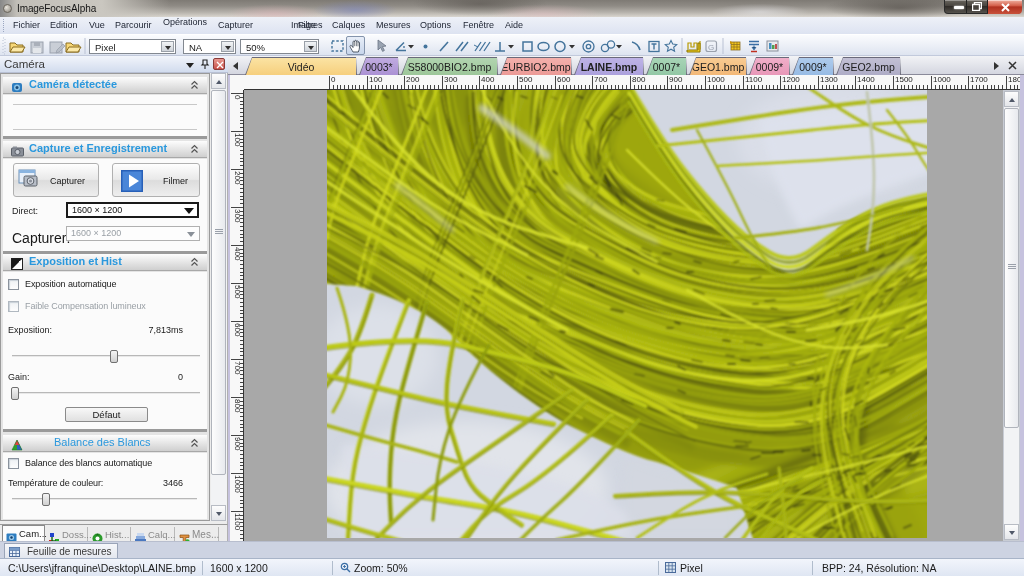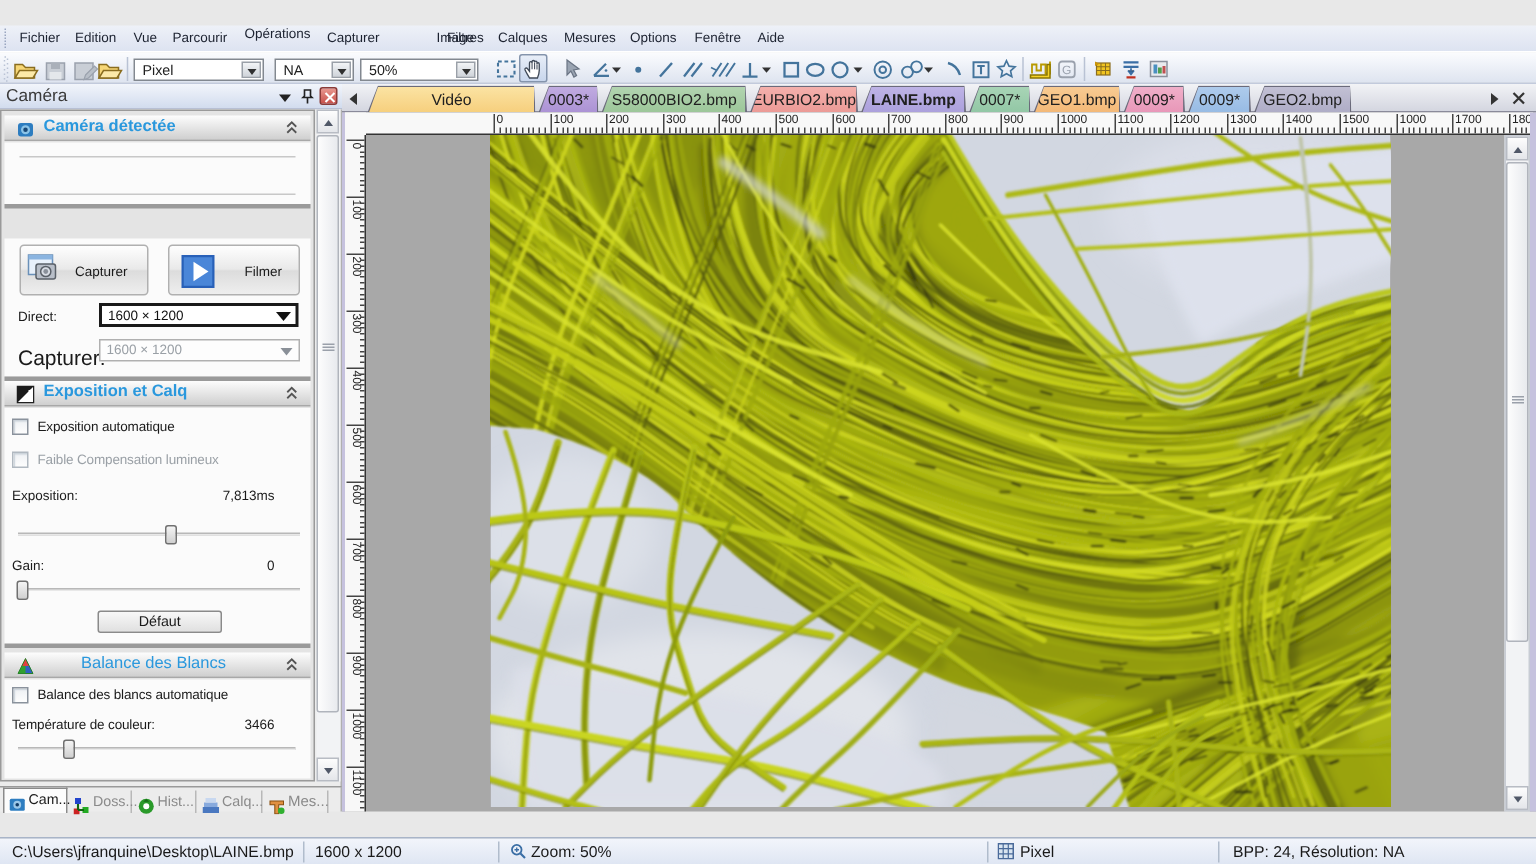--- a/index.html
+++ b/index.html
@@ -1,20 +1,48 @@
 <!DOCTYPE html>
 <html><head><meta charset="utf-8">
 <style>
  html,body { margin:0; padding:0; }
  * { box-sizing:border-box; }
  body { font-family:"Liberation Sans",sans-serif; width:1024px; height:576px; overflow:hidden; }
 </style></head>
 <body>
 <div style="position:relative;width:1024px;height:576px;background:#e8e8e8;">
 
+<div style="position:absolute;left:0;top:0;width:1024px;height:17px;
+ background:
+  radial-gradient(60px 14px at 355px 10px, rgba(120,130,190,0.55), rgba(120,130,190,0) 70%),
+  radial-gradient(70px 14px at 275px 14px, rgba(225,180,185,0.5), rgba(225,180,185,0) 70%),
+  radial-gradient(80px 14px at 545px 14px, rgba(230,190,195,0.45), rgba(230,190,195,0) 70%),
+  radial-gradient(70px 12px at 760px 12px, rgba(240,240,245,0.5), rgba(240,240,245,0) 70%),
+  radial-gradient(100px 16px at 900px 8px, rgba(60,55,50,0.5), rgba(60,55,50,0) 75%),
+  radial-gradient(90px 16px at 480px 4px, rgba(70,65,60,0.45), rgba(70,65,60,0) 75%),
+  linear-gradient(180deg, #7e7a74 0%, #8f8b85 35%, #b9b5ae 75%, #dad6cf 100%),
+  #8f8b85;">
+ <div style="position:absolute;left:0;top:0;width:170px;height:17px;background:linear-gradient(90deg,#888,#c2bfb8 10%,#cac7c0 60%,rgba(200,197,190,0));"></div>
+ <div style="position:absolute;left:3px;top:4px;width:9px;height:9px;border-radius:50%;background:radial-gradient(circle at 35% 35%,#e8e4dc,#8a857c);border:1px solid #6a655c;"></div>
+      <span style="position:absolute;left:17px;top:3px;font-size:10px;letter-spacing:-0.1px;color:#151515;">ImageFocusAlpha</span>
+
+ <div style="position:absolute;left:944px;top:0;width:77px;height:14px;border:1px solid #2a2a2a;border-top:none;border-radius:0 0 4px 4px;background:linear-gradient(#6a665f,#47433e 45%,#302c28 50%,#56524c);box-shadow:inset 0 1px 0 rgba(255,255,255,0.35);">
+  <div style="position:absolute;left:9px;top:6px;width:10px;height:3px;background:#fff;border-radius:1px;box-shadow:0 0 2px #fff;"></div>
+  <div style="position:absolute;left:21px;top:0;width:1px;height:13px;background:#222;"></div>
+  <svg width="10" height="9" viewBox="0 0 10 9" style="position:absolute;left:27px;top:2px;">
+          <rect x="2.5" y="0.5" width="7" height="6" fill="none" stroke="#fff" stroke-width="1.4"></rect>
+          <rect x="0.5" y="2.5" width="7" height="6" fill="#47433e" stroke="#fff" stroke-width="1.4"></rect>
+        </svg>
+  <div style="position:absolute;left:42px;top:0;width:1px;height:13px;background:#222;"></div>
+  <div style="position:absolute;left:43px;top:0;width:34px;height:14px;border-radius:0 0 4px 0;background:linear-gradient(#f0b0a0,#d4614c 40%,#b03220 50%,#c8503a);box-shadow:inset 0 1px 0 rgba(255,255,255,0.5);"></div>
+  <svg width="9" height="9" viewBox="0 0 9 9" style="position:absolute;left:56px;top:2.5px;">
+          <path d="M1,1 L8,8 M8,1 L1,8" stroke="#fff" stroke-width="2"></path>
+        </svg>
+ </div>
+</div>
 
 <div style="position:absolute;left:0;top:17px;width:1024px;height:17px;background:linear-gradient(#eef1f8,#dde3f1);font-size:9px;color:#1c2230;">
  <div style="position:absolute;left:3px;top:2px;width:3px;height:13px;border-left:1px dotted #9aa6c0;"></div>
  <span style="position:absolute;left:13px;top:3px;">Fichier</span>
       <span style="position:absolute;left:50px;top:3px;">Edition</span>
       <span style="position:absolute;left:89px;top:3px;">Vue</span>
       <span style="position:absolute;left:115px;top:3px;">Parcourir</span>
       <span style="position:absolute;left:163px;top:0;">Opérations</span>
       <span style="position:absolute;left:218px;top:3px;">Capturer</span>
       <span style="position:absolute;left:261px;top:3px;margin-left:30px;">Image</span>
@@ -1256,20 +1284,31 @@
           <span style="position:absolute;left:26px;top:1px;font-size:11px;font-weight:bold;color:#2a98dd;">Caméra détectée</span>
           <svg width="9" height="10" viewBox="0 0 9 10" style="position:absolute;right:8px;top:3px;">
             <path d="M1.5,4.5 L4.5,1.5 L7.5,4.5 M1.5,8.5 L4.5,5.5 L7.5,8.5" stroke="#555" stroke-width="1.2" fill="none"></path>
           </svg>
         </div>
 <div style="position:absolute;left:2px;right:2px;top:21px;height:41px;background:#fbfbfb;"></div>
 <div style="position:absolute;left:12px;right:12px;top:30px;height:1px;background:#c8c8c8;"></div>
 <div style="position:absolute;left:12px;right:12px;top:55px;height:1px;background:#c8c8c8;"></div>
 <div style="position:absolute;left:2px;right:2px;top:62px;height:3px;background:#9a9a9a;"></div>
 
+<div style="position:absolute;left:2px;right:2px;top:67px;height:17px;background:linear-gradient(#fdfdfd,#cfcfcf);border-bottom:1px solid #a8a8a8;">
+          <div style="position:absolute;left:8px;top:2px;width:12px;height:12px;"><svg width="13" height="12" viewBox="0 0 13 12">
+              <rect x="0.5" y="3" width="12" height="8" rx="1" fill="#8a8f98" stroke="#5a5f68"></rect>
+              <circle cx="6.5" cy="7" r="2.6" fill="#c8ccd4" stroke="#5a5f68"></circle>
+              <rect x="2" y="1.5" width="4" height="2" fill="#8a8f98"></rect>
+            </svg></div>
+          <span style="position:absolute;left:26px;top:1px;font-size:11px;font-weight:bold;color:#2a98dd;">Capture et Enregistrement</span>
+          <svg width="9" height="10" viewBox="0 0 9 10" style="position:absolute;right:8px;top:3px;">
+            <path d="M1.5,4.5 L4.5,1.5 L7.5,4.5 M1.5,8.5 L4.5,5.5 L7.5,8.5" stroke="#555" stroke-width="1.2" fill="none"></path>
+          </svg>
+        </div>
 <div style="position:absolute;left:2px;right:2px;top:85px;height:92px;background:#fbfbfb;"></div>
 <div style="position:absolute;left:12px;top:89px;width:86px;height:34px;background:linear-gradient(#fefefe,#e9e9e9 48%,#dcdcdc 52%,#eeeeee);border:1px solid #b0b0b0;border-radius:3px;">
   <svg width="24" height="22" viewBox="0 0 24 22" style="position:absolute;left:4px;top:5px;">
    <rect x="1" y="1" width="16" height="13" fill="#e8f0fa" stroke="#6a90b8"></rect>
             <rect x="1" y="1" width="16" height="3" fill="#8ab4e0"></rect>
    <rect x="6" y="7" width="13" height="10" rx="1.5" fill="#b8bec8" stroke="#5a6068"></rect>
             <circle cx="12.5" cy="12" r="3.4" fill="#d8dce4" stroke="#5a6068"></circle>
             <circle cx="12.5" cy="12" r="1.6" fill="#8a909a"></circle>
   </svg>
   <span style="position:absolute;left:36px;top:12px;font-size:9px;color:#1a1a1a;">Capturer</span>
@@ -1293,21 +1332,21 @@
  <div style="position:absolute;right:4px;top:5px;width:0;height:0;border-left:4.5px solid transparent;border-right:4.5px solid transparent;border-top:5px solid #8a9098;"></div>
 </div>
 <div style="position:absolute;left:2px;right:2px;top:177px;height:3px;background:#9a9a9a;"></div>
 
 <div style="position:absolute;left:2px;right:2px;top:180px;height:17px;background:linear-gradient(#fdfdfd,#cfcfcf);border-bottom:1px solid #a8a8a8;">
           <div style="position:absolute;left:8px;top:2px;width:12px;height:12px;"><svg width="12" height="12" viewBox="0 0 12 12">
               <rect x="0.5" y="0.5" width="11" height="11" fill="#fff" stroke="#222"></rect>
               <path d="M0.5,0.5 h11 l-11,11 z" fill="#1a1a1a"></path>
               <path d="M7,7 l3,-3 M8,3.6 l2,-0.4 -0.4,2" stroke="#fff" stroke-width="1" fill="none"></path>
             </svg></div>
-          <span style="position:absolute;left:26px;top:1px;font-size:11px;font-weight:bold;color:#2a98dd;">Exposition et Calq</span>
+          <span style="position:absolute;left:26px;top:1px;font-size:11px;font-weight:bold;color:#2a98dd;">Exposition et Hist</span>
           <svg width="9" height="10" viewBox="0 0 9 10" style="position:absolute;right:8px;top:3px;">
             <path d="M1.5,4.5 L4.5,1.5 L7.5,4.5 M1.5,8.5 L4.5,5.5 L7.5,8.5" stroke="#555" stroke-width="1.2" fill="none"></path>
           </svg>
         </div>
 <div style="position:absolute;left:2px;right:2px;top:198px;height:160px;background:#fbfbfb;"></div>
 <div style="position:absolute;left:7px;top:205px;width:11px;height:11px;background:linear-gradient(#eef1f4,#fdfdfd);border:1px solid #8a929c;box-shadow:inset 1px 1px 1px #c8d0d8;"></div>
         <span style="position:absolute;left:24px;top:205px;font-size:9px;letter-spacing:-0.1px;color:#1a1a1a;">Exposition automatique</span>
 <div style="position:absolute;left:7px;top:227px;width:11px;height:11px;background:linear-gradient(#eef1f4,#fdfdfd);border:1px solid #b0b8c0;box-shadow:inset 1px 1px 1px #c8d0d8;"></div>
         <span style="position:absolute;left:24px;top:227px;font-size:9px;letter-spacing:-0.1px;color:#9aa0a6;">Faible Compensation lumineux</span>
 <span style="position:absolute;left:7px;top:251px;font-size:9px;color:#1a1a1a;">Exposition:</span>
@@ -1392,20 +1431,30 @@
       </div>
       <div style="position:absolute;left:176px;top:2px;width:43px;height:15px;border-right:1px solid #b8b8b8;">
         <div style="position:absolute;left:3px;top:3px;width:11px;height:11px;"><svg width="11" height="11" viewBox="0 0 11 11">
             <path d="M1,2 h9 v2.5 h-3.2 v6 h-2.6 v-6 H1 z" fill="#e09040" stroke="#8a5010" stroke-width="0.7"></path>
             <circle cx="8.5" cy="8.5" r="2.2" fill="#30b030"></circle>
           </svg></div>
         <span style="position:absolute;left:16px;top:2px;font-size:10px;color:#8a8a8a;">Mes...</span>
       </div>
 </div>
 
+<div style="position:absolute;left:0;top:541px;width:1024px;height:17px;background:#cdd3e2;border-top:1px solid #b8bece;">
+ <div style="position:absolute;left:4px;top:1px;width:114px;height:16px;background:linear-gradient(#f6f7fa,#e2e6ee);border:1px solid #9aa4b8;border-bottom:none;">
+  <svg width="11" height="10" viewBox="0 0 11 10" style="position:absolute;left:4px;top:3px;">
+          <rect x="0.5" y="0.5" width="10" height="9" fill="#e8f0fa" stroke="#4a6a9a"></rect>
+          <path d="M0.5,3.5 h10 M0.5,6.5 h10 M3.5,0.5 v9 M7,0.5 v9" stroke="#4a6a9a" stroke-width="0.8"></path>
+          <rect x="0.5" y="0.5" width="10" height="3" fill="#7a9cc8"></rect>
+        </svg>
+  <span style="position:absolute;left:22px;top:2px;font-size:10px;color:#3a3a3a;">Feuille de mesures</span>
+ </div>
+</div>
 
 <div style="position:absolute;left:0;top:558px;width:1024px;height:18px;background:linear-gradient(#f2f5fb,#dfe6f3);border-top:1px solid #a8b4c8;font-size:10.5px;color:#1a1a1a;">
  <span style="position:absolute;left:8px;top:3px;">C:\Users\jfranquine\Desktop\LAINE.bmp</span>
  <div style="position:absolute;left:202px;top:2px;width:1px;height:14px;background:#b0bccc;"></div>
  <span style="position:absolute;left:210px;top:3px;">1600 x 1200</span>
  <div style="position:absolute;left:332px;top:2px;width:1px;height:14px;background:#b0bccc;"></div>
  <svg width="11" height="11" viewBox="0 0 11 11" style="position:absolute;left:340px;top:3px;">
         <circle cx="4.5" cy="4.5" r="3.2" fill="none" stroke="#3a6ea5" stroke-width="1.2"></circle>
         <path d="M7,7 L10,10" stroke="#3a6ea5" stroke-width="1.4"></path>
         <path d="M3,4.5 h3 M4.5,3 v3" stroke="#3a6ea5" stroke-width="0.9"></path>

